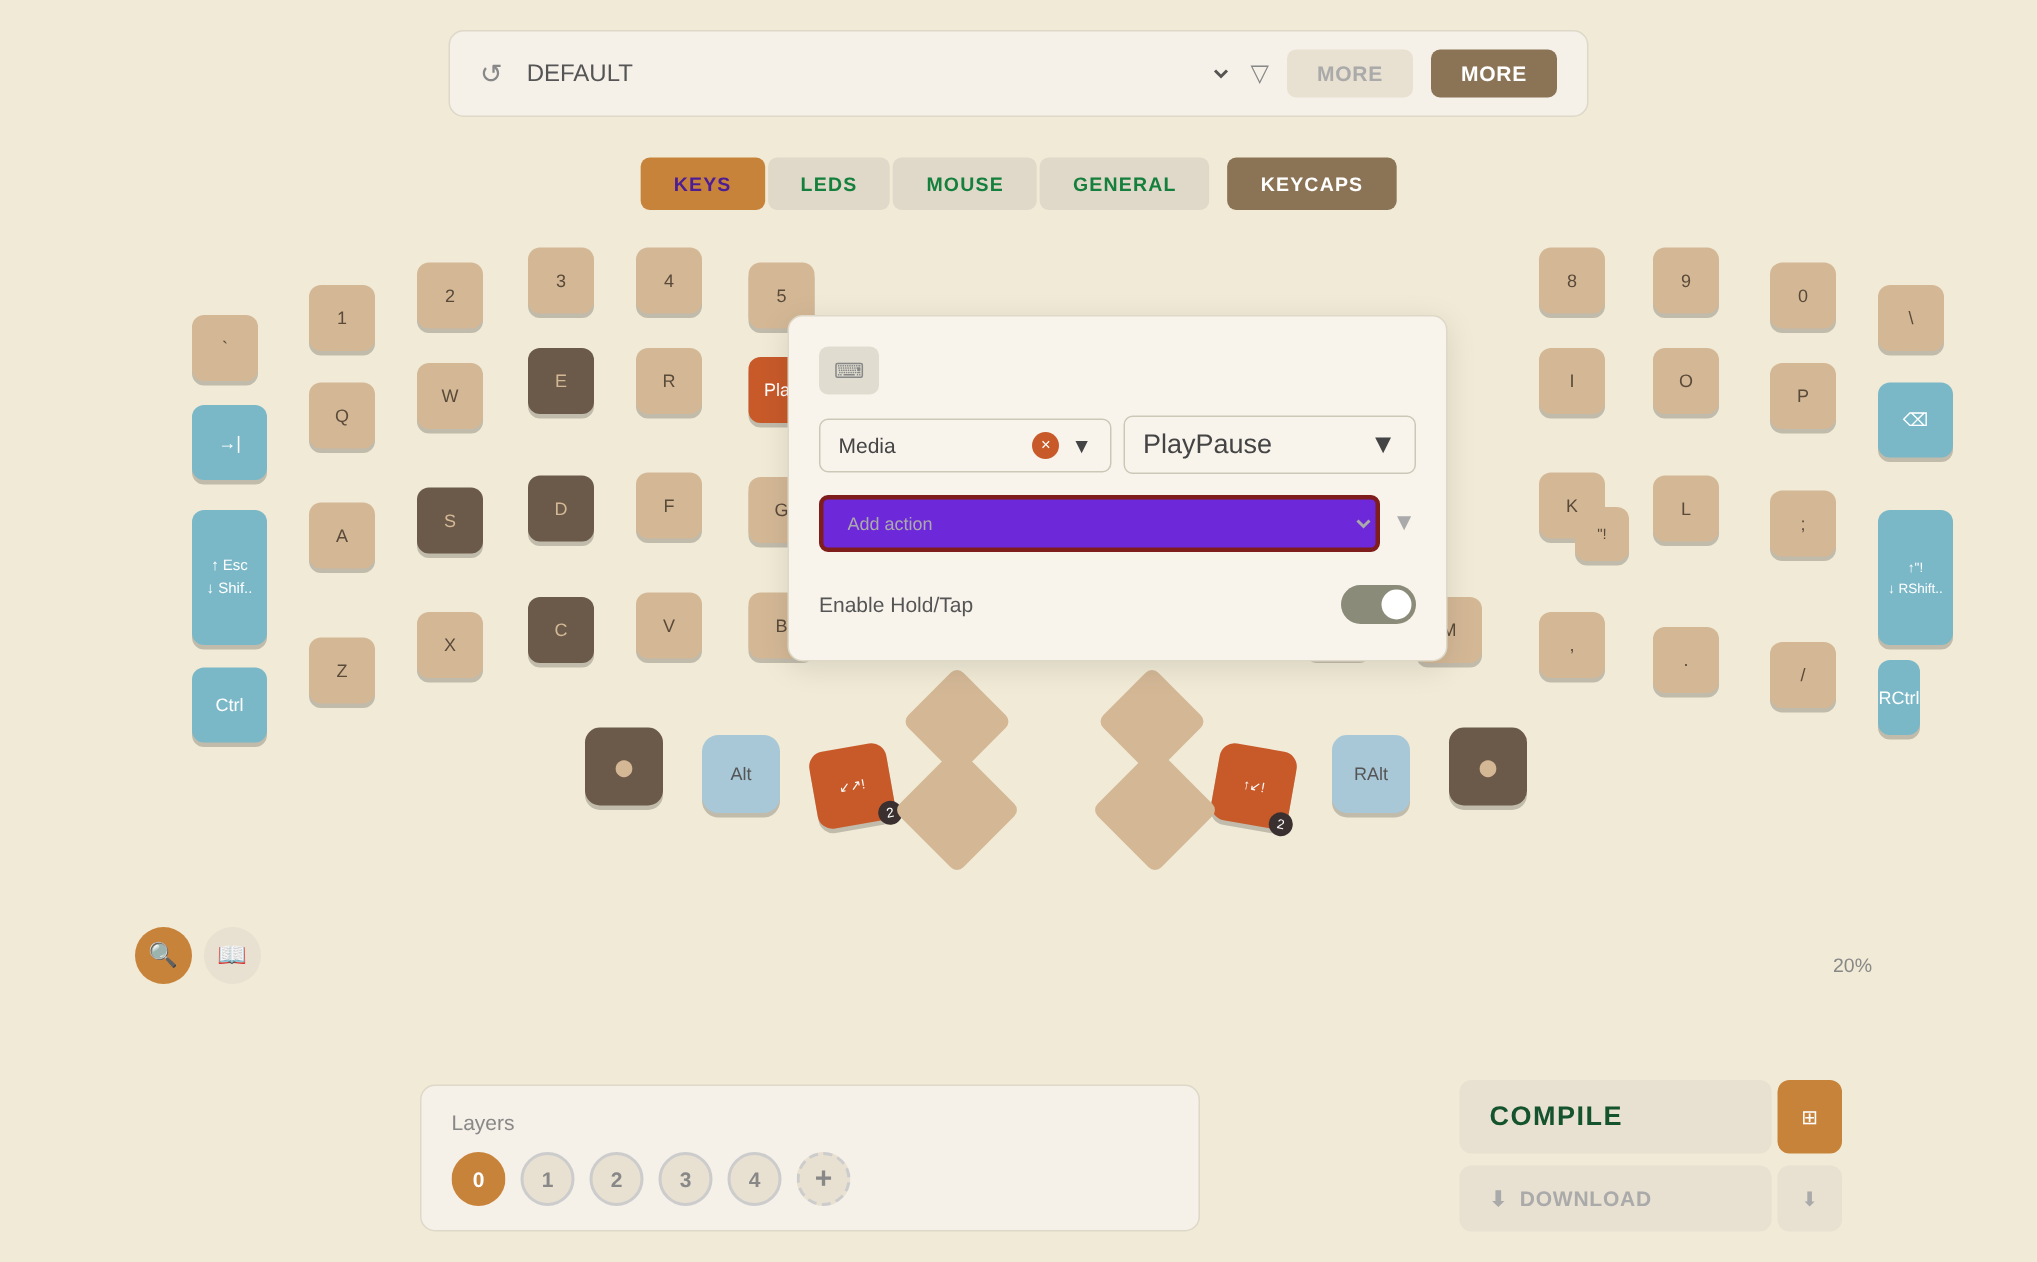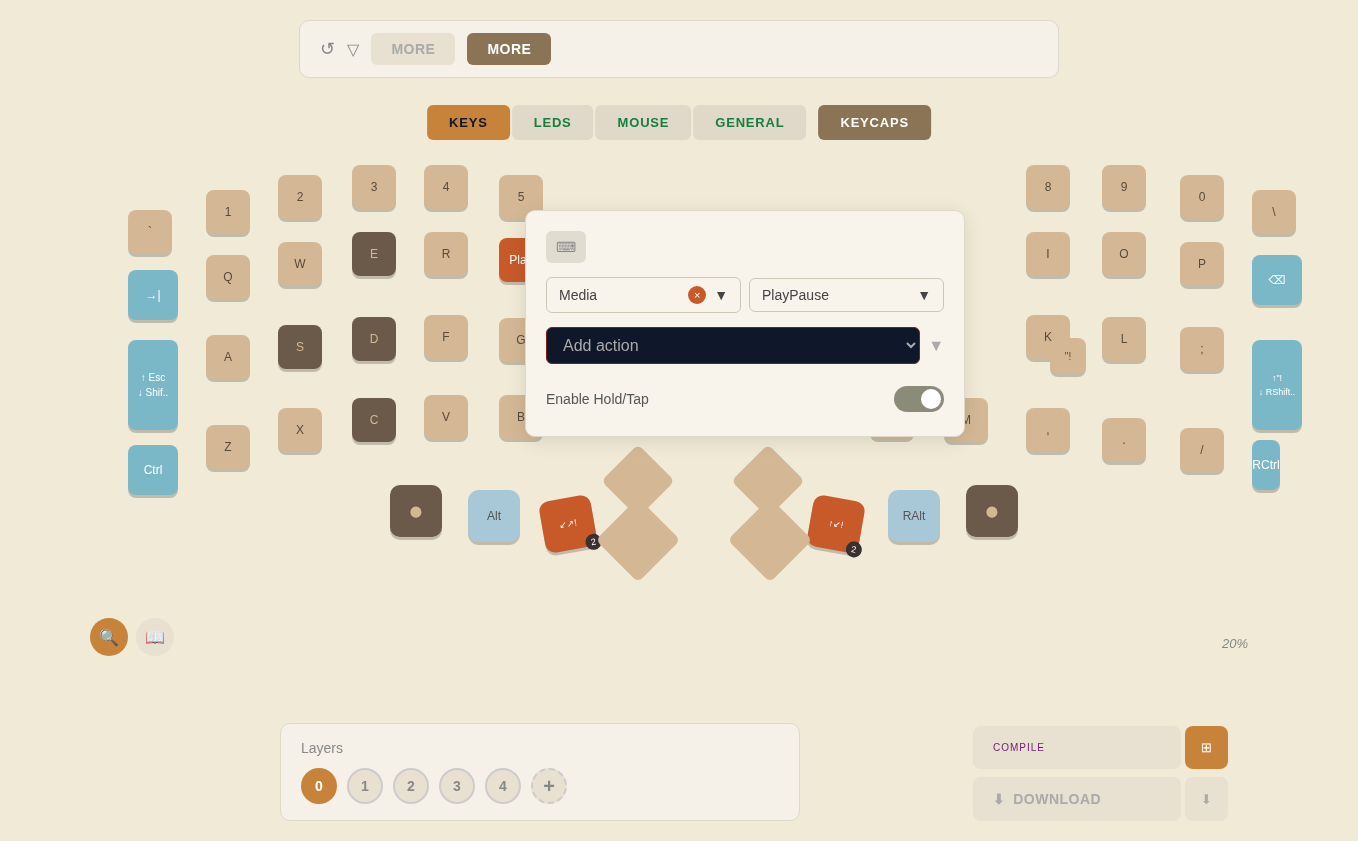--- a/index.html
+++ b/index.html
@@ -84,21 +84,21 @@
       border: none;
       font-size: 13px;
       font-weight: 600;
       cursor: pointer;
       letter-spacing: 0.8px;
       background: #e0d8c8;
       color: #15803d;
     }
     .tab.active {
       background: #c8833a;
-      color: #0f172a;
+      color: #4c1d95;
     }
     .tab-keycaps {
       background: #8b7355;
       color: #fff;
       margin-left: 10px;
     }
 
     
     .keyboard-area {
       position: absolute;
@@ -183,21 +183,21 @@
       display: flex;
       align-items: center;
       justify-content: space-between;
     }
     .combo-right {
       flex: 1;
       background: #f8f4ec;
       border: 1px solid #ccc8b8;
       border-radius: 6px;
       padding: 8px 12px;
-      font-size: 14px;
+      font-size: 18px;
       color: #444;
       display: flex;
       align-items: center;
       justify-content: space-between;
     }
     .x-badge {
       background: #c85a2a;
       color: #fff;
       border-radius: 50%;
       width: 18px;
@@ -210,25 +210,25 @@
       cursor: pointer;
     }
     .add-action-row {
       display: flex;
       align-items: center;
       gap: 8px;
       margin-bottom: 18px;
     }
     .add-action-select {
       flex: 1;
-      background: #0f172a;
-      border: 1px solid #7f1d1d;
+      background: #6d28d9;
+      border: 3px solid #7f1d1d;
       border-radius: 6px;
       padding: 8px 12px;
-      font-size: 16px;
+      font-size: 12px;
       color: #aaa;
       cursor: pointer;
     }
     .hold-tap-row {
       display: flex;
       align-items: center;
       justify-content: space-between;
       padding: 4px 0;
     }
     .hold-tap-label {
@@ -306,26 +306,26 @@
       position: absolute;
       bottom: 20px;
       right: 130px;
       width: 255px;
       display: flex;
       flex-direction: column;
       gap: 8px;
     }
     .compile-btn {
       background: #e8e0d0;
-      color: #701a75;
+      color: #14532d;
       border: none;
       border-radius: 8px;
       padding: 14px 20px;
-      font-size: 10px;
-      font-weight: 400;
+      font-size: 18px;
+      font-weight: 700;
       cursor: pointer;
       letter-spacing: 1px;
       display: flex;
       align-items: center;
       justify-content: space-between;
     }
     .compile-icon-btn {
       background: #c8833a;
       border: none;
       border-radius: 8px;
@@ -367,21 +367,20 @@
       color: #aaa;
     }
 
     
     .percent-label {
       position: absolute;
       bottom: 190px;
       right: 110px;
       font-size: 13px;
       color: #888;
-      font-style: italic;
     }
 
     
     .bottom-icons {
       position: absolute;
       bottom: 185px;
       left: 90px;
       display: flex;
       gap: 8px;
     }
@@ -439,20 +438,23 @@
       align-items: center;
       justify-content: center;
       font-size: 11px;
     }
   </style>
 </head>
 <body>
 
 <div class="top-bar">
   <span class="reset-icon">↺</span>
+  <select class="profile-select">
+    <option>DEFAULT</option>
+  </select>
   <span class="filter-icon">▽</span>
   <button class="save-btn">MORE</button>
   <button class="more-btn">MORE</button>
 </div>
 
 <div class="tab-bar">
   <button class="tab active">KEYS</button>
   <button class="tab">LEDS</button>
   <button class="tab">MOUSE</button>
   <button class="tab">GENERAL</button>

